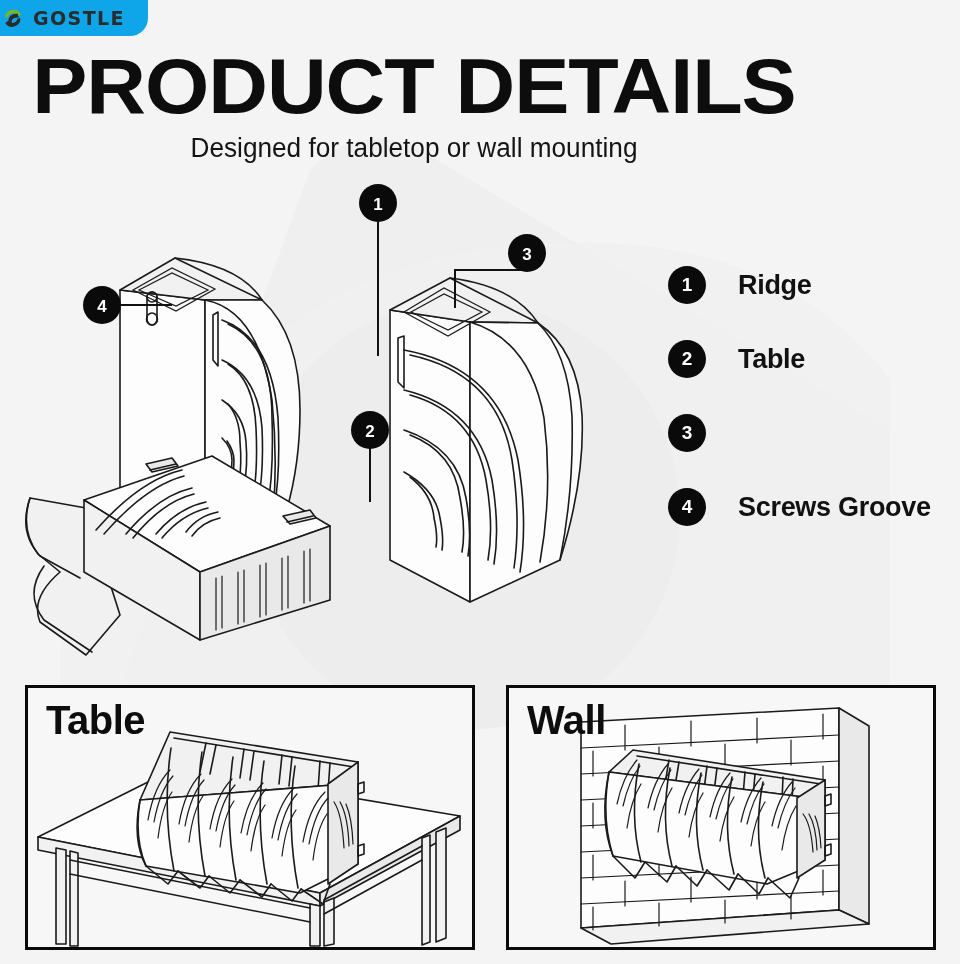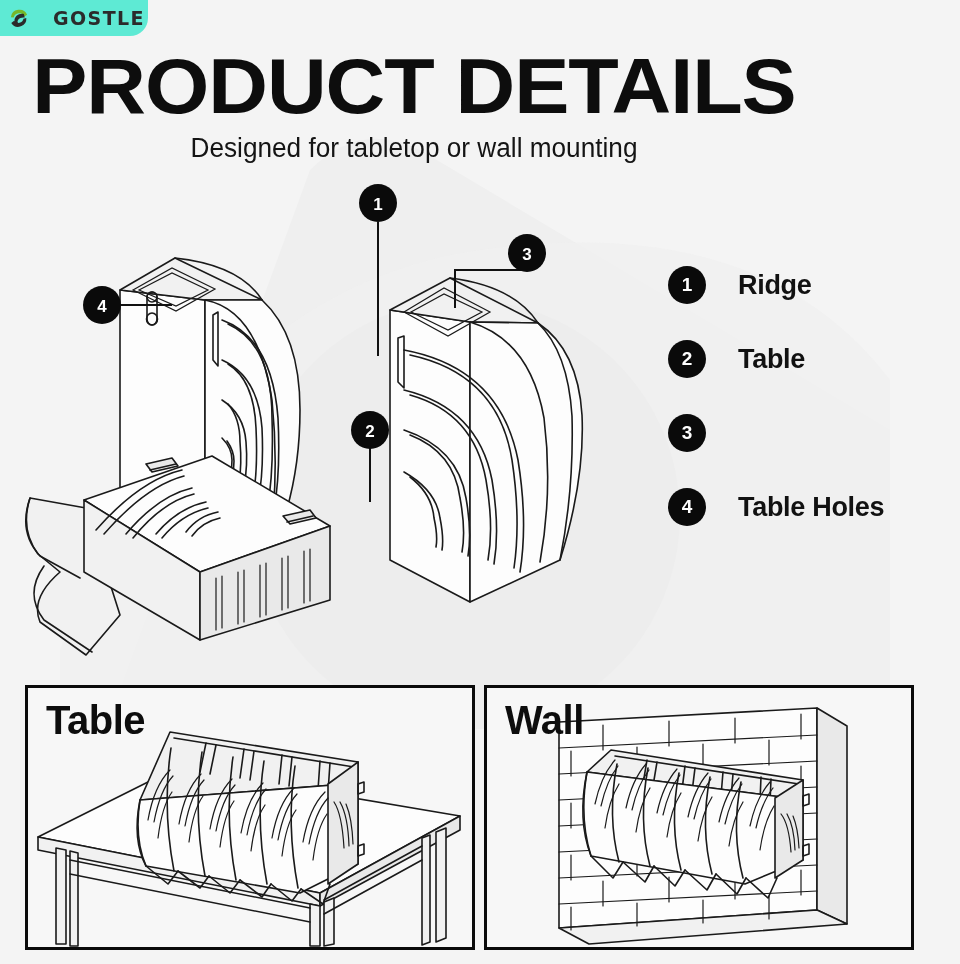--- a/index.html
+++ b/index.html
@@ -12,22 +12,22 @@
   #stage{position:absolute;inset:0;width:960px;height:964px;overflow:hidden;background:#f4f4f4;}
 
   
   .wm{position:absolute;pointer-events:none;}
   #wm-swoosh{left:60px;top:130px;width:830px;height:560px;}
   #wm-circle{left:250px;top:300px;width:430px;height:430px;border-radius:50%;background:#ededed;}
 
   
   #brand-badge{
     position:absolute;left:0;top:0;width:148px;height:36px;
-    background:#5eead4;border-bottom-right-radius:18px;
-    display:flex;align-items:center;gap:21px;padding-left:6px;box-sizing:border-box;
+    background:#0ea5e9;border-bottom-right-radius:18px;
+    display:flex;align-items:center;gap:7px;box-sizing:border-box;
     z-index:8;
   }
   #brand-mark{width:26px;height:26px;flex:0 0 26px;}
   #brand-name{
     font-size:19px;font-weight:bold;letter-spacing:1.4px;color:#2b2b2b;
     font-family:"DejaVu Sans",sans-serif;
   }
 
   
   #header{position:absolute;left:0;top:46px;width:828px;text-align:center;z-index:5;}
@@ -63,21 +63,21 @@
   
   .callout-txt{font:bold 17px "Liberation Sans",sans-serif;fill:#fff;}
 
   
   .panel{
     position:absolute;top:685px;height:265px;
     border:3px solid #0a0a0a;background:#f7f7f7;box-sizing:border-box;z-index:6;
     overflow:hidden;
   }
   #panel-table{left:25px;width:450px;}
-  #panel-wall{left:484px;width:430px;}
+  #panel-wall{left:506px;width:430px;}
   .panel-title{
     position:absolute;left:18px;top:10px;
     font-family:"Liberation Sans",sans-serif;
     font-size:40px;font-weight:bold;color:#0d0d0d;letter-spacing:-0.5px;z-index:3;
   }
   .panel-svg{position:absolute;left:0;top:0;width:100%;height:100%;}
   .ln{fill:none;stroke:#1a1a1a;stroke-width:1.6;stroke-linejoin:round;stroke-linecap:round;}
   .ln-thin{fill:none;stroke:#1a1a1a;stroke-width:1.2;stroke-linecap:round;}
   .fillw{fill:#fdfdfd;stroke:#1a1a1a;stroke-width:1.6;stroke-linejoin:round;}
   .fillg{fill:#f1f1f1;stroke:#1a1a1a;stroke-width:1.6;stroke-linejoin:round;}
@@ -116,21 +116,21 @@
     </div>
     <div class="legend-row">
       <div class="badge-num">2</div>
       <div class="legend-label">Table</div>
     </div>
     <div class="legend-row">
       <div class="badge-num">3</div>
     </div>
     <div class="legend-row">
       <div class="badge-num">4</div>
-      <div class="legend-label">Table Holes</div>
+      <div class="legend-label">Screws Groove</div>
     </div>
   </div>
 
   <svg id="main-illo" viewBox="0 0 680 520">
 
     <g>
 
       <path class="fillw" d="M120 130 L120 330 L205 375 L205 140 Z"></path>
 
       <path class="fillg" d="M120 130 L175 98 L262 140 L205 140 Z"></path>

